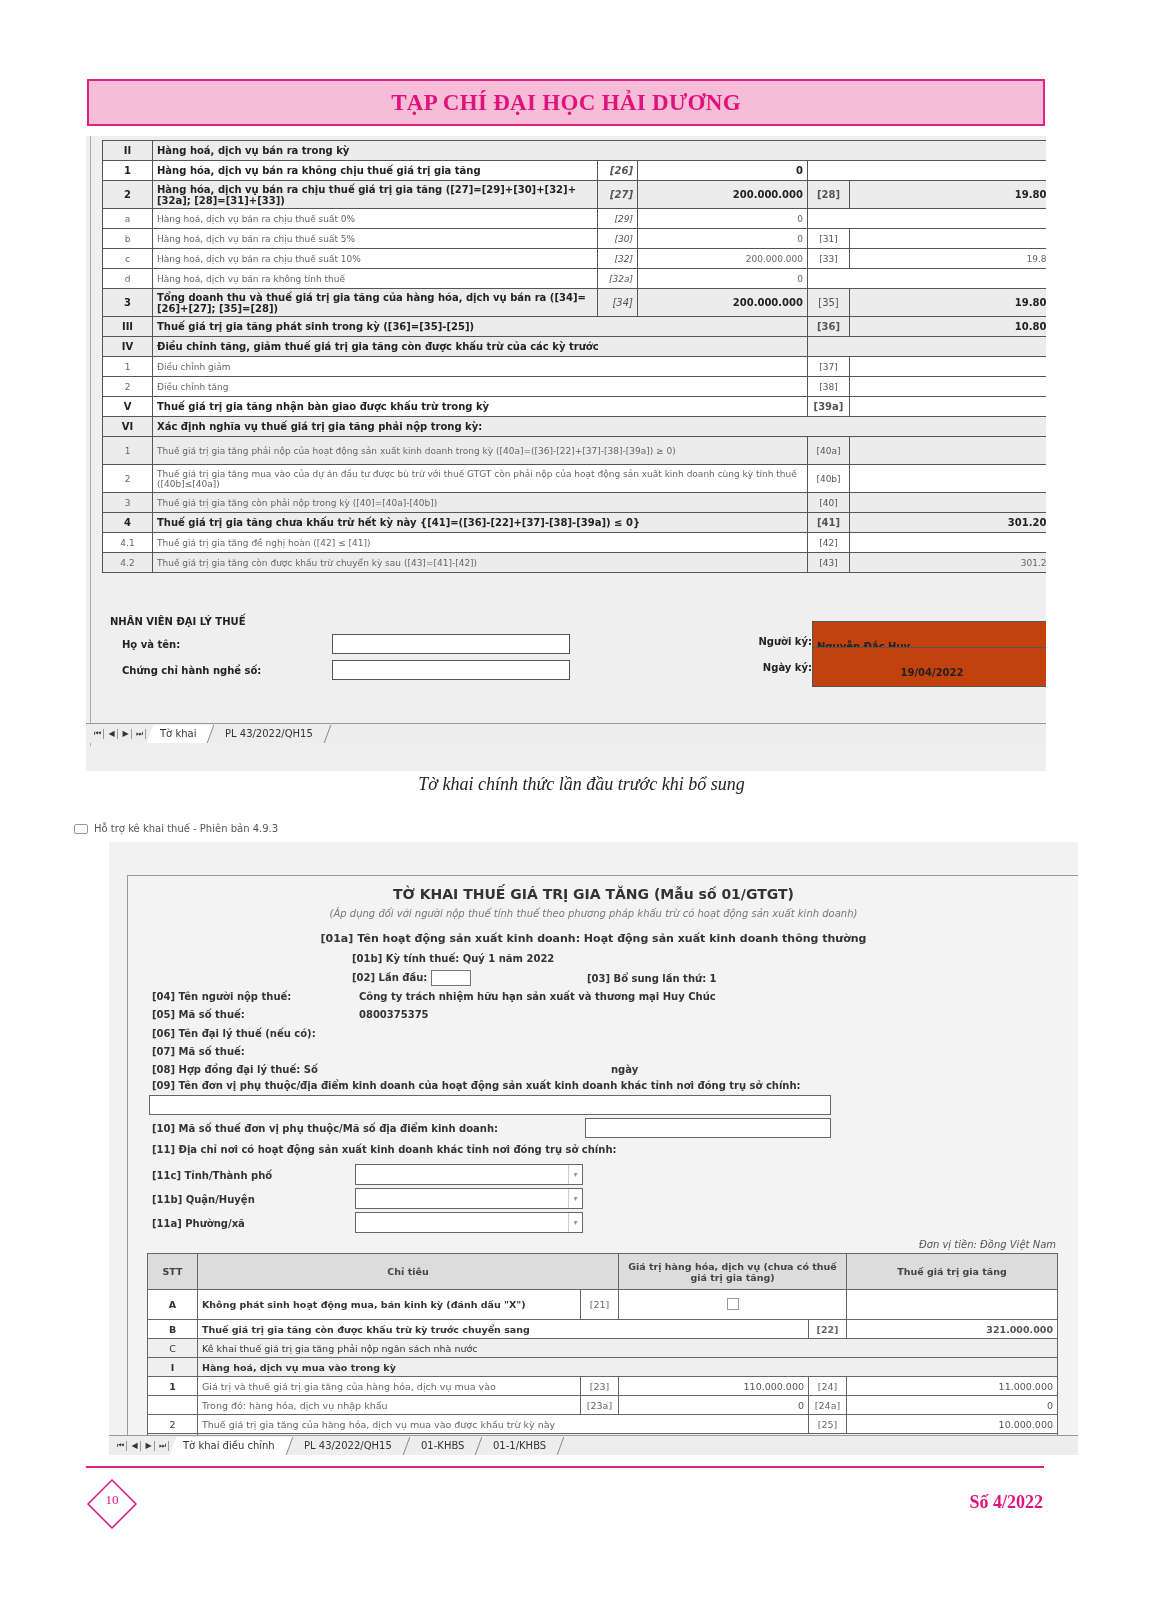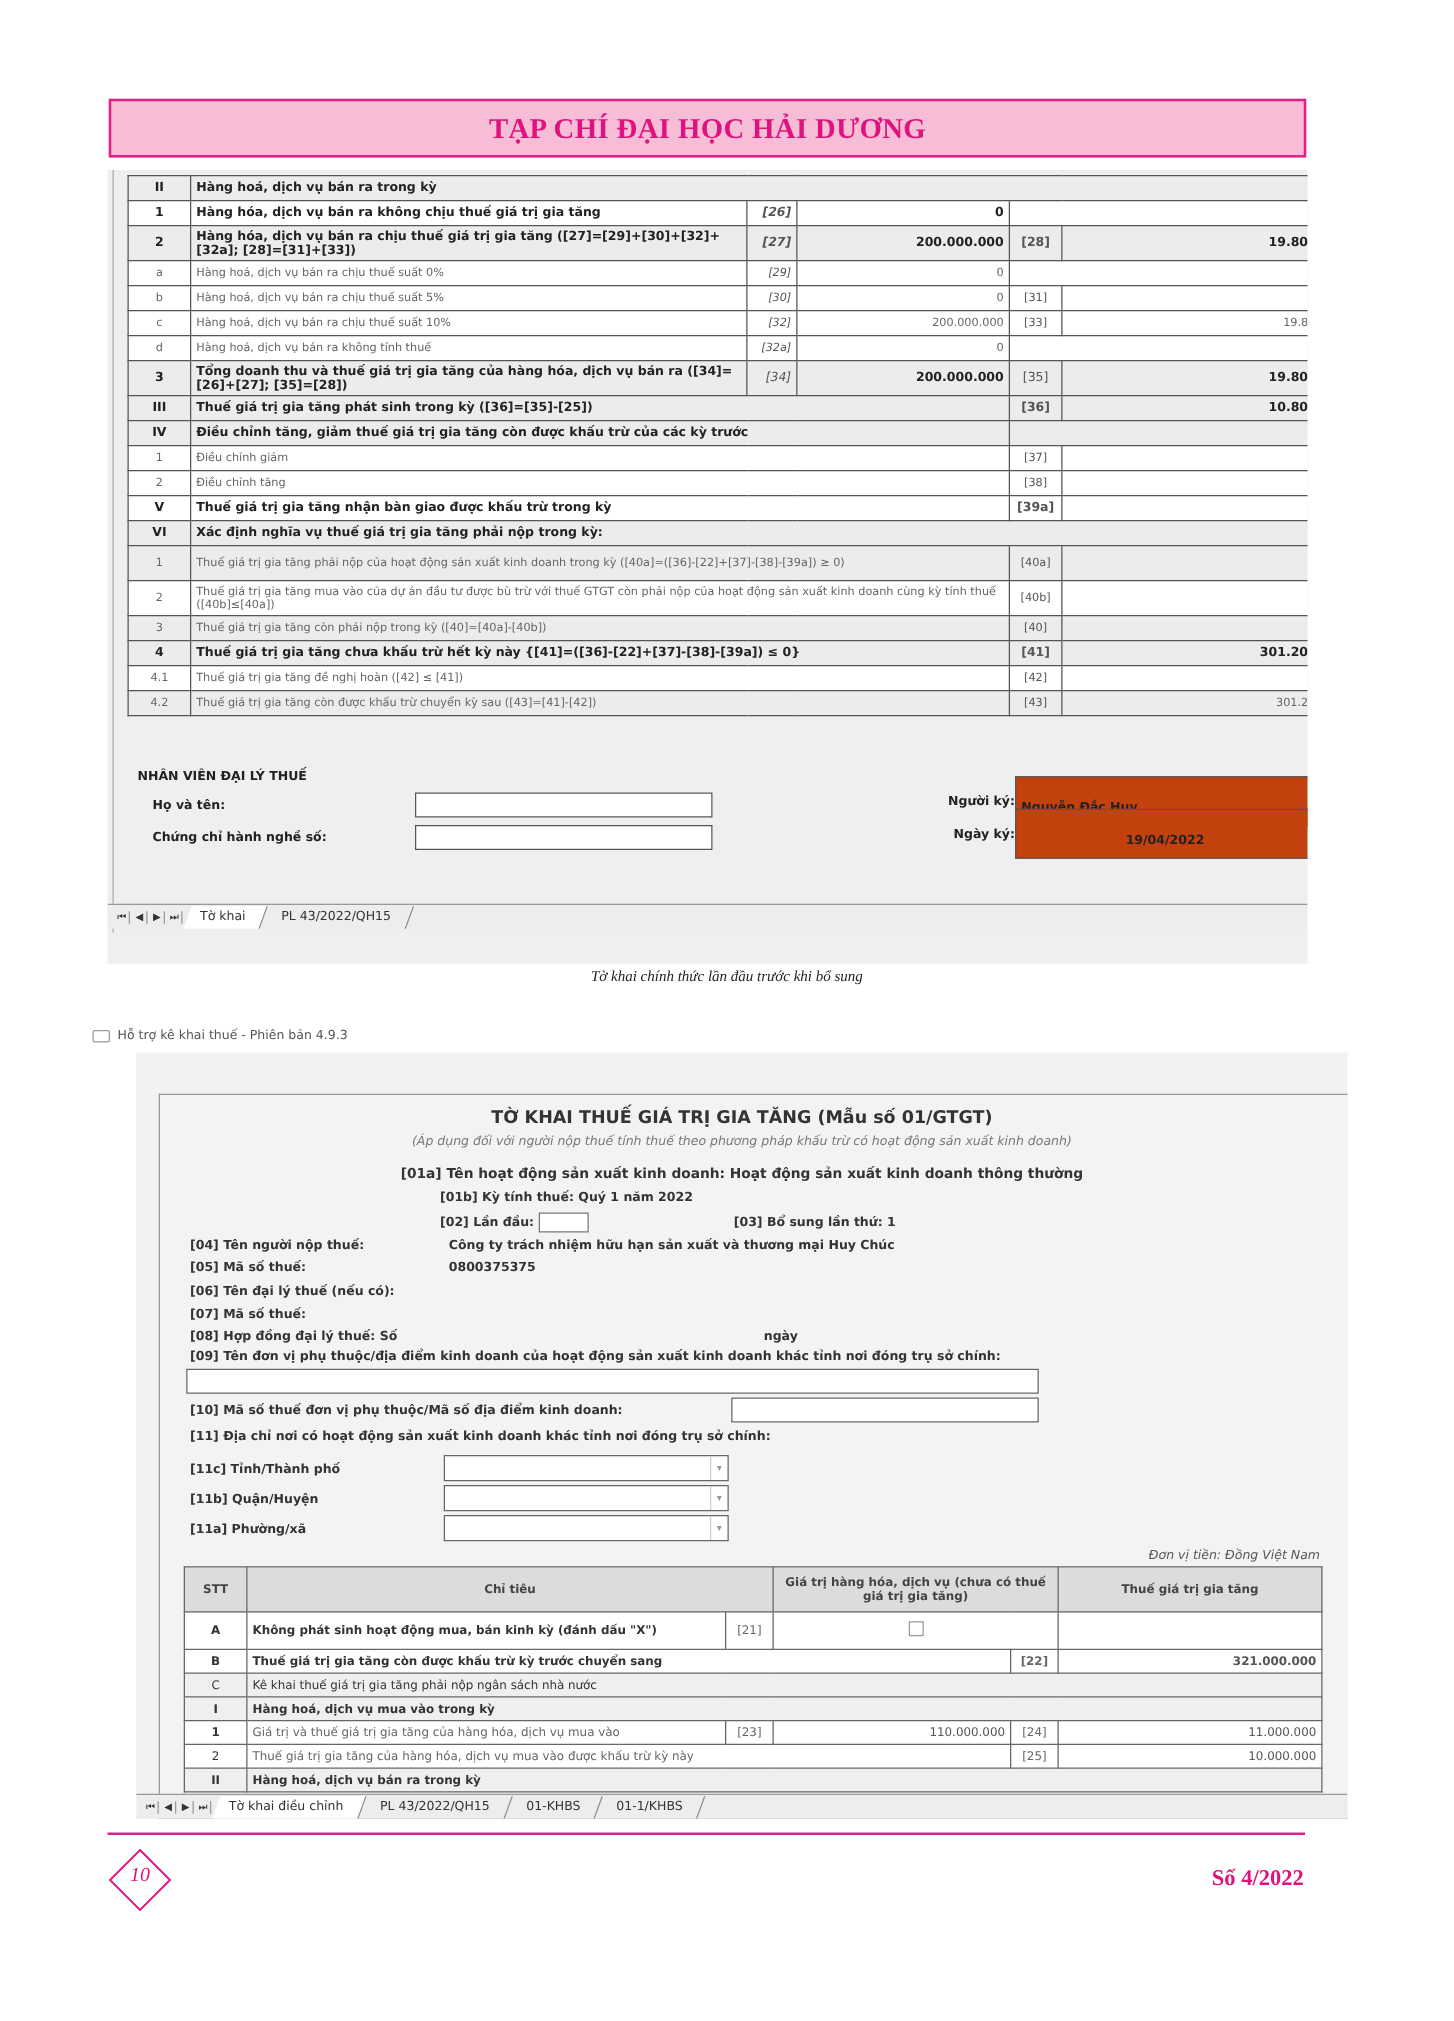--- a/index.html
+++ b/index.html
@@ -48,21 +48,21 @@
 
   .sheet-tabs { position: absolute; left: 0; width: 100%; height: 20px; background: #ededed; border-top: 1px solid #999; display: flex; align-items: center; font-size: 10px; color: #333; }
   .nav-btns { display: flex; padding-left: 6px; gap: 2px; }
   .nav-btns span { width: 12px; text-align: center; font-size: 8px; border-right: 1px solid #999; }
   .sheet-tab { padding: 0 14px 0 10px; height: 18px; line-height: 18px; border-right: 1px solid #888; transform: skewX(-20deg); margin-left: 4px; }
   .sheet-tab > span { display: inline-block; transform: skewX(20deg); }
   .sheet-tab.active { background: #fff; }
 
   .caption {
     position: absolute; left: 0; top: 774px; width: 1163px; text-align: center;
-    font-family: "Liberation Serif", serif; font-style: italic; font-size: 12px; color: #222;
+    font-family: "Liberation Serif", serif; font-style: italic; font-size: 18px; color: #222;
   }
 
   
   .app-title { position: absolute; left: 74px; top: 823px; font-size: 10px; color: #555; display: flex; align-items: center; gap: 6px; }
   .app-icon { width: 14px; height: 10px; border: 1px solid #999; border-radius: 2px; }
   .shot2 {
     position: absolute; left: 76px; top: 842px; width: 969px; height: 613px;
     background: #f2f2f2; overflow: hidden; margin-left: 33px;
   }
   .shot2 .frame { position: absolute; left: 18px; top: 33px; width: 960px; height: 580px; border: 1px solid #999; border-right: none; background: #f3f3f3; }
@@ -89,21 +89,21 @@
   .tbl2 .bold { font-weight: bold; color: #333; }
   .tbl2 .light { color: #666; }
   .chk { display: inline-block; width: 12px; height: 12px; border: 1px solid #999; background: #fff; }
 
   
   .footer-line { position: absolute; left: 86px; top: 1466px; width: 958px; height: 2px; background: #e0218a; }
   .page-num {
     position: absolute; left: 86px; top: 1478px; width: 52px; height: 52px;
   }
   .page-num svg { position: absolute; left: 0; top: 0; }
-  .page-num span { position: absolute; left: 0; top: 14px; width: 52px; text-align: center; font-family: "Liberation Serif", serif; font-size: 16px; color: #e0127d; font-style: italic; }
+  .page-num span { position: absolute; left: 0; top: 14px; width: 52px; text-align: center; font-family: "Liberation Serif", serif; font-size: 13px; color: #e0127d; }
   .issue { position: absolute; right: 120px; top: 1492px; font-family: "Liberation Serif", serif; font-weight: bold; font-size: 18px; color: #e0127d; }
   .issue { right: 120px; }
 </style>
 </head>
 <body>
 
 <div class="journal-header">
   <span>TẠP CHÍ ĐẠI HỌC HẢI DƯƠNG</span>
 </div>
 
@@ -372,20 +372,28 @@
       </tr>
       <tr class="white">
         <td class="stt bold">1</td>
         <td class="light">Giá trị và thuế giá trị gia tăng của hàng hóa, dịch vụ mua vào</td>
         <td class="code">[23]</td>
         <td class="val">110.000.000</td>
         <td class="code">[24]</td>
         <td class="val">11.000.000</td>
       </tr>
       <tr class="white">
+        <td class="stt"></td>
+        <td class="light">Trong đó: hàng hóa, dịch vụ nhập khẩu</td>
+        <td class="code">[23a]</td>
+        <td class="val">0</td>
+        <td class="code">[24a]</td>
+        <td class="val">0</td>
+      </tr>
+      <tr class="white">
         <td class="stt">2</td>
         <td class="light" colspan="3">Thuế giá trị gia tăng của hàng hóa, dịch vụ mua vào được khấu trừ kỳ này</td>
         <td class="code">[25]</td>
         <td class="val">10.000.000</td>
       </tr>
       <tr class="grey">
         <td class="stt bold">II</td>
         <td class="bold" colspan="5">Hàng hoá, dịch vụ bán ra trong kỳ</td>
       </tr>
     </tbody>

